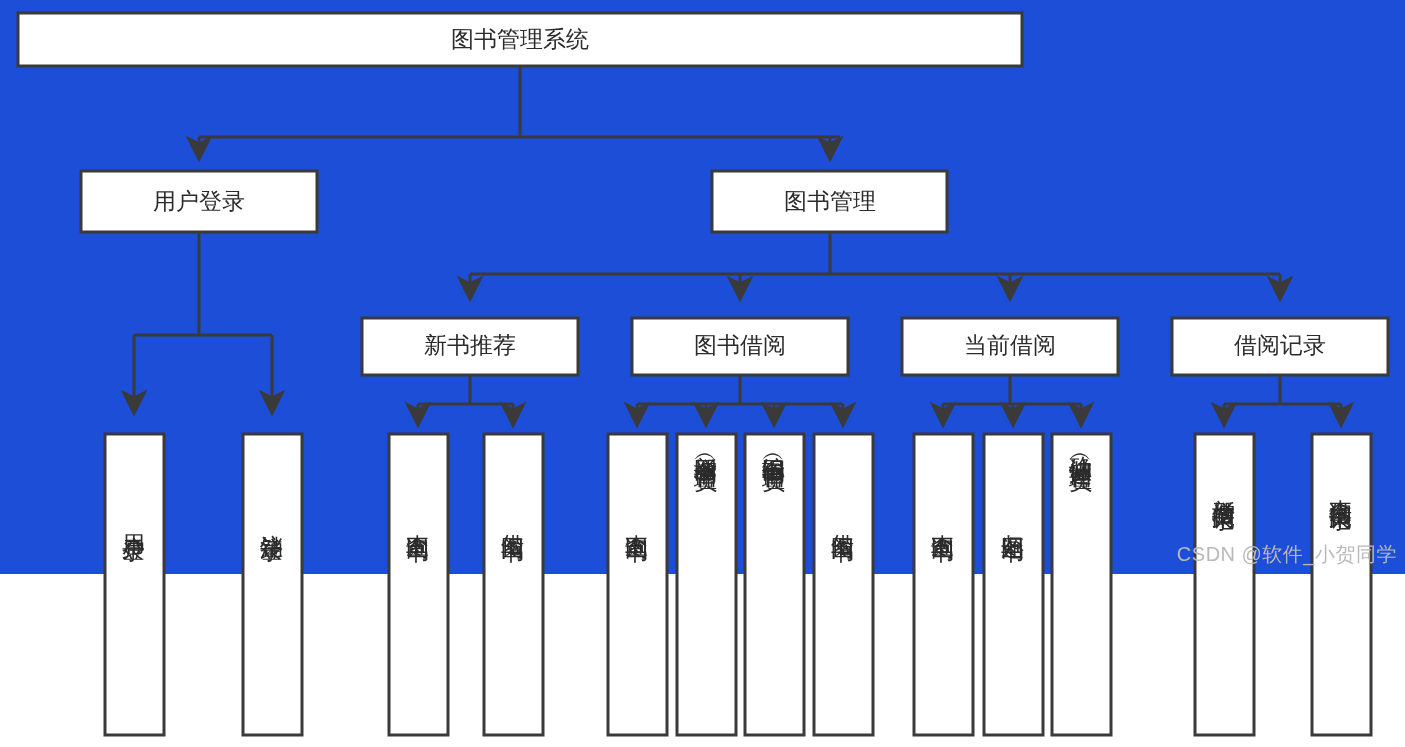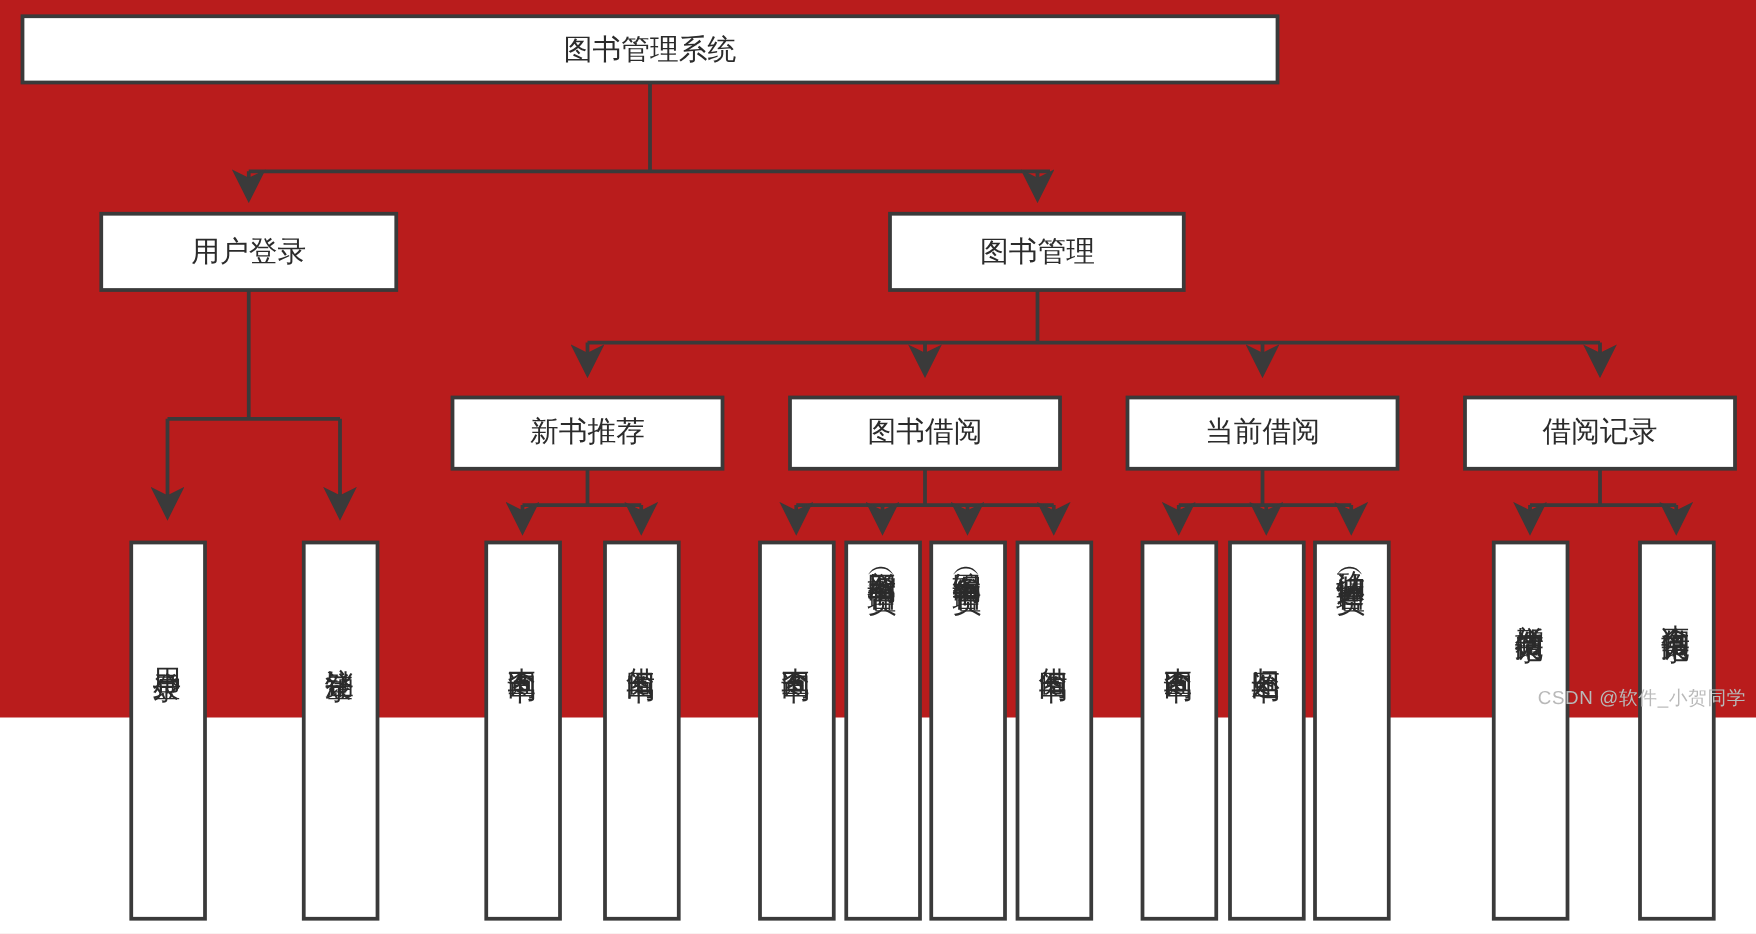--- a/index.html
+++ b/index.html
@@ -1,37 +1,37 @@
 <!DOCTYPE html>
 <html><head>
 <meta charset="utf-8">
 <style>
   html,body{margin:0;padding:0;background:#ffffff;}
   body{
     font-family:"Liberation Sans","DejaVu Sans",sans-serif;
     width:1405px;height:747px;overflow:hidden;
   }
-  #stage{position:relative;width:1405px;height:574px;background:#b91c1c;text-decoration:underline;}
+  #stage{position:relative;width:1405px;height:574px;background:#1d4ed8;text-decoration:underline;}
   svg{position:absolute;left:0;top:0;width:1405px;height:747px;display:block;}
   .nodebox{fill:#ffffff;stroke:#3a3a3a;stroke-width:3;}
   .conn{stroke:#3a3a3a;stroke-width:3;fill:none;stroke-linecap:butt;}
   .arrowhead{fill:#3a3a3a;stroke:none;}
   text{fill:#2b2b2b;}
   .h-label{font-size:23px;text-anchor:middle;dominant-baseline:middle;}
   .root-label{font-size:23px;text-anchor:middle;dominant-baseline:middle;}
   .v-label{
     font-size:23px;
     writing-mode:vertical-rl;
     text-orientation:upright;
     text-anchor:middle;
     letter-spacing:2px;
   }
   .watermark{
     position:absolute;right:8px;bottom:6px;
-    font-size:15px;color:#b9b9b9;white-space:nowrap;
+    font-size:20px;color:#b9b9b9;white-space:nowrap;
     font-family:"Liberation Sans","DejaVu Sans",sans-serif;
     letter-spacing:0.5px;
   }
 </style>
 </head>
 <body>
 
 <div id="stage">
 
   <svg viewBox="0 0 1405 747">

